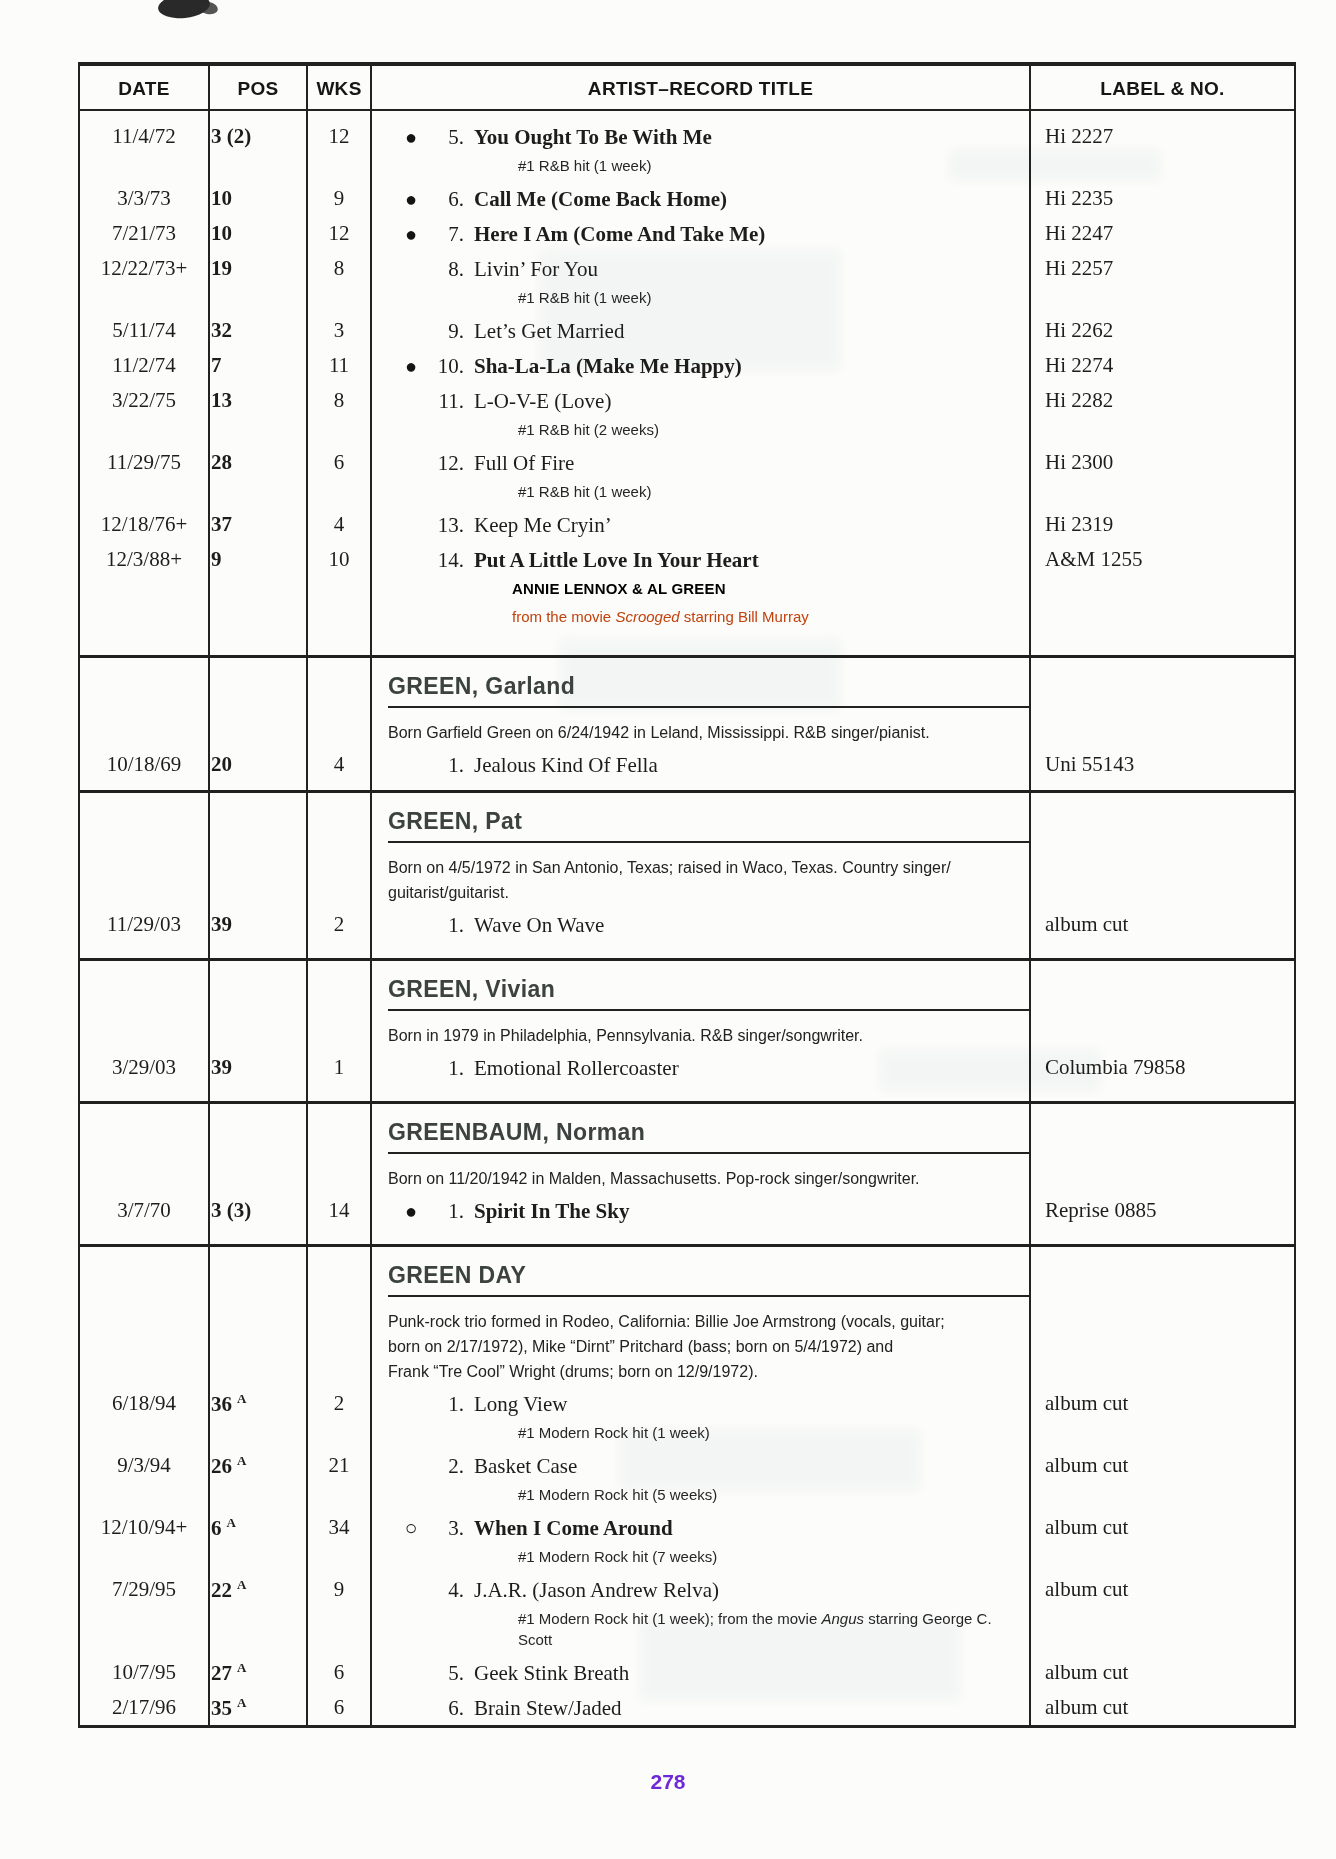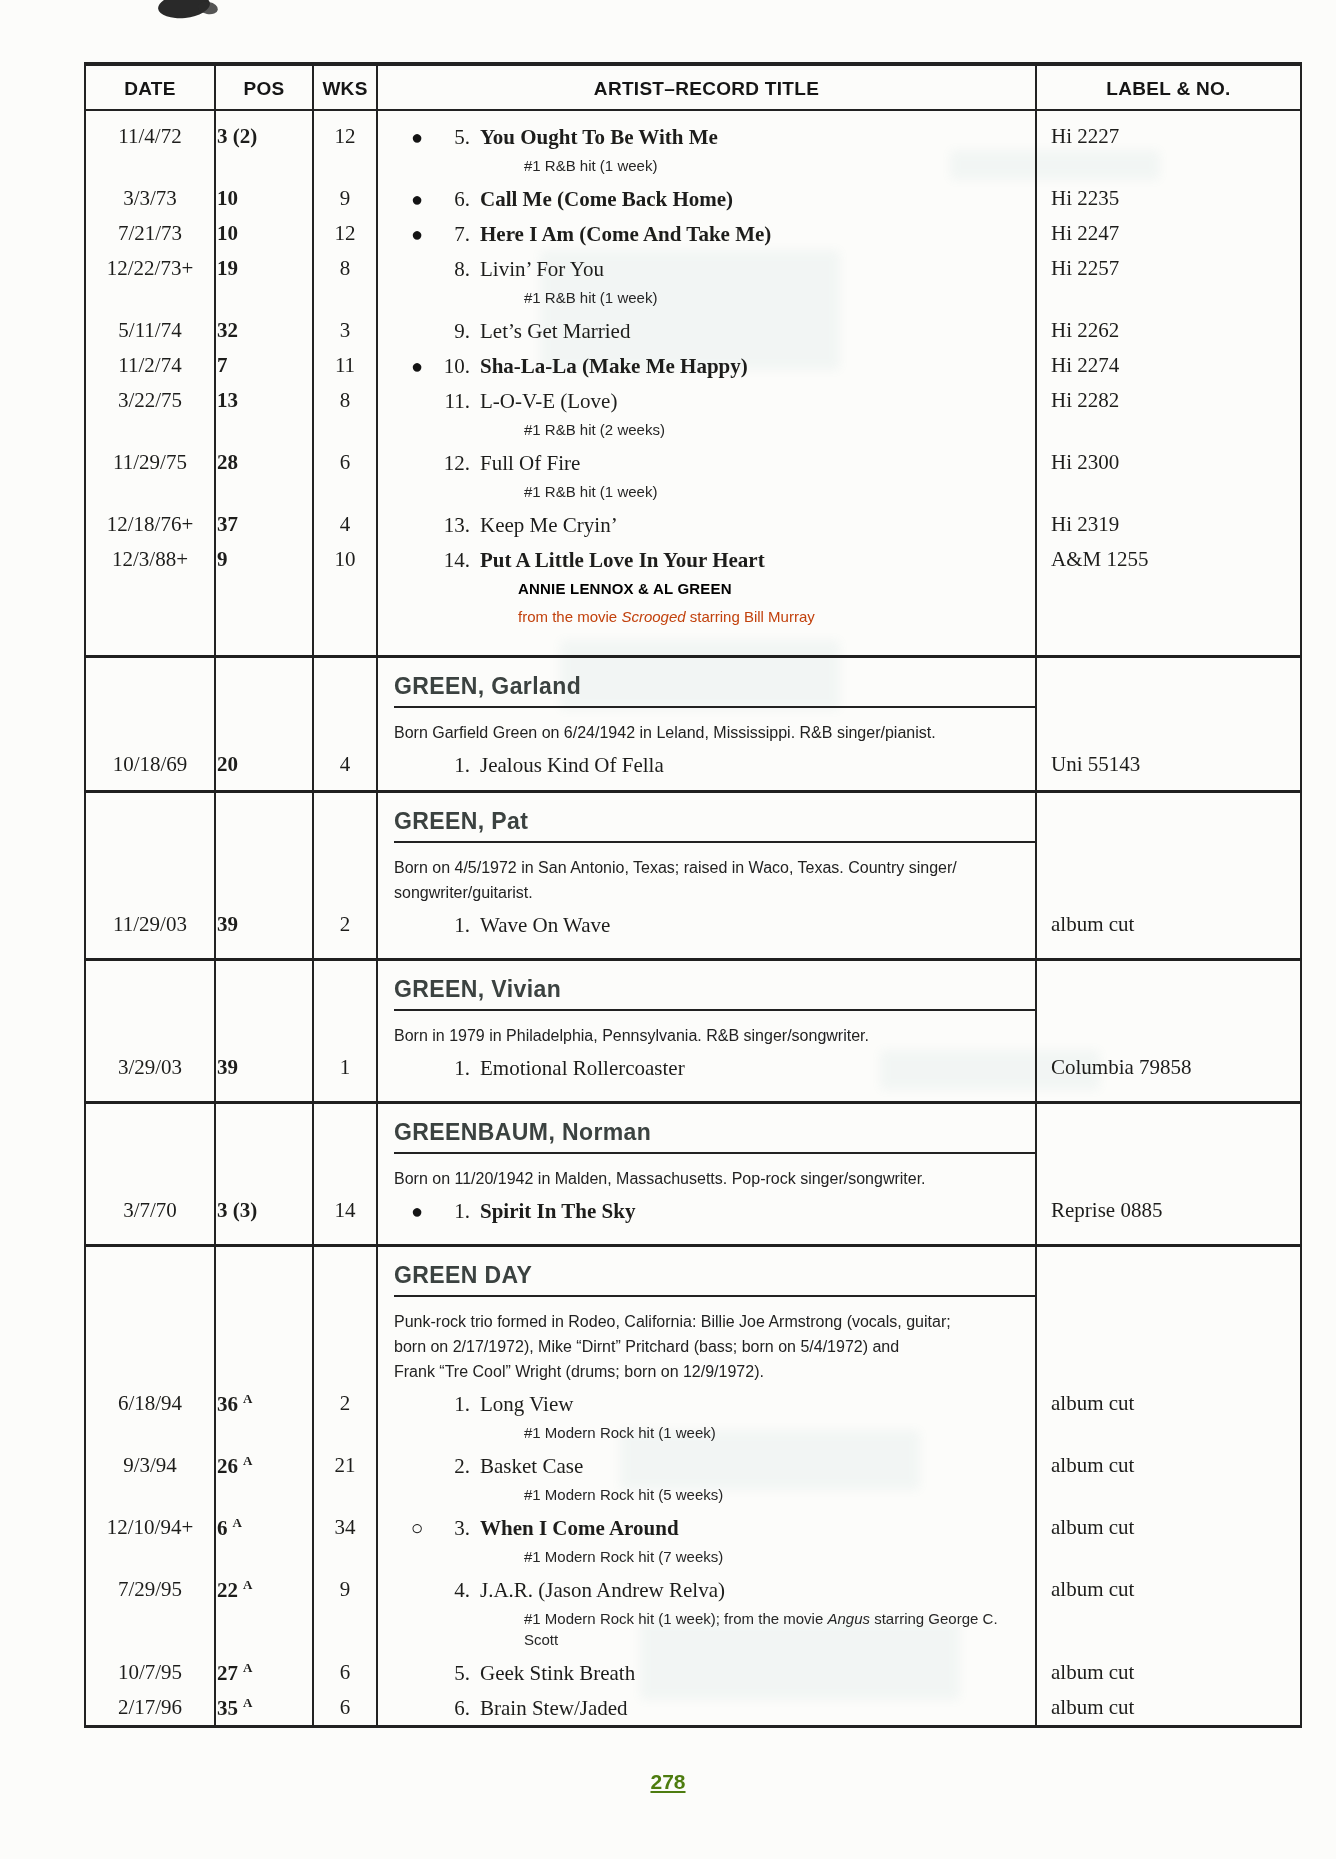--- a/index.html
+++ b/index.html
@@ -11,21 +11,21 @@
     overflow:hidden;
     font-family:"Liberation Serif", serif;
     color:#1d1d1b;
   }
   
   .smudge{position:absolute;left:158px;top:-6px;width:52px;height:24px;background:#171717;border-radius:50%;transform:rotate(-6deg);opacity:.92;}
   .smudge2{position:absolute;left:198px;top:2px;width:20px;height:12px;background:#2a2a2a;border-radius:50%;transform:rotate(10deg);opacity:.8;}
   .bleed{position:absolute;background:#76a9ab;opacity:.07;filter:blur(5px);border-radius:4px;}
 
   table.chart{
-    position:absolute;left:84px;top:62px;
+    position:absolute;left:78px;top:62px;
     width:1216px;
     border-collapse:collapse;
     table-layout:fixed;
   }
   table.chart{border:2.5px solid #222;border-top-width:4px;border-bottom-width:3px;}
   col.c1{width:130px;}col.c2{width:98px;}col.c3{width:64px;}col.c4{width:659px;}col.c5{width:265px;}
   th,td{vertical-align:top;}
   .bl{border-left:2px solid #222;}
   thead th{
     font-family:"Liberation Sans", sans-serif;
@@ -81,21 +81,21 @@
   
   tr.pt-lg td{padding-top:13px;}
   tr.pb-sm td{padding-bottom:12px;}
   tr.pb-md td{padding-bottom:20px;}
   tr.pb-lg td{padding-bottom:26px;}
 
   .pageno{
     position:absolute;left:0;top:1770px;width:100%;
     text-align:center;
     font-family:"Liberation Sans", sans-serif;
-    font-weight:bold;font-size:21px;color:#4d7c0f;text-decoration:underline;
+    font-weight:bold;font-size:21px;color:#6d28d9;
   }
 </style>
 </head>
 <body>
 
 <div class="sheet">
 
   <div class="smudge"></div>
   <div class="smudge2"></div>
 
@@ -315,21 +315,21 @@
             </div>
         </td>
         <td class="bl"></td>
       </tr>
       <tr>
         <td></td>
         <td class="bl"></td>
         <td class="bl"></td>
         <td class="c-art bl bio-cell">
           <div class="bio">Born on 4/5/1972 in San Antonio, Texas; raised in Waco, Texas. Country singer/</div>
-          <div class="bio">songwriter/guitarist.</div>
+          <div class="bio">guitarist/guitarist.</div>
         </td>
         <td class="bl"></td>
       </tr>
       <tr class="entry pb-md">
         <td class="c-date">11/29/03</td>
         <td class="c-pos bl">39</td>
         <td class="c-wks bl">2</td>
         <td class="c-art bl">
           <div class="tline">
               <span class="cert"></span>

